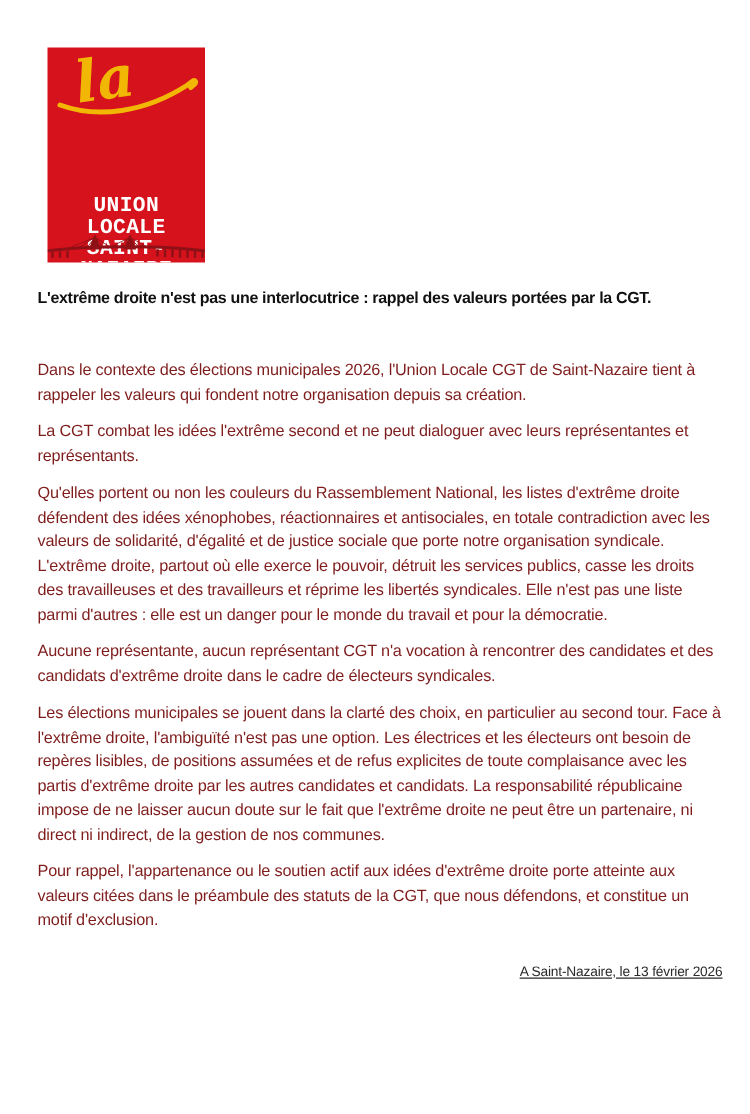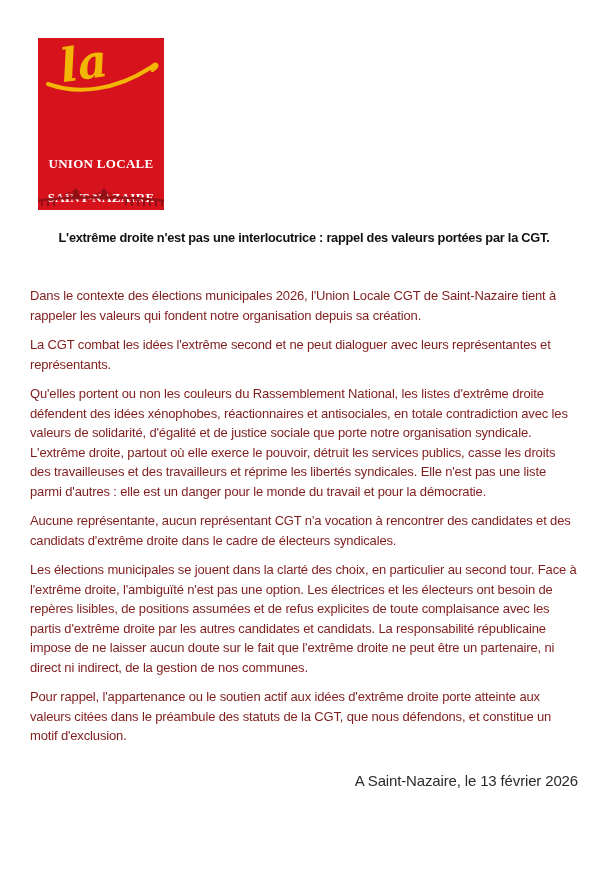--- a/index.html
+++ b/index.html
@@ -33,48 +33,47 @@
   .la-swoosh{position:absolute;left:0;top:8px;width:126px;height:52px;}
   .cgt-word{
     position:absolute;left:-3px;top:34px;
     font-family:"DejaVu Sans",sans-serif;
     font-weight:bold;font-size:84px;line-height:1;
     letter-spacing:-7px;color:#ffffff;
   }
   .org-line{
     position:absolute;left:0;width:126px;text-align:center;
     color:#ffffff;font-weight:bold;
-    font-size:13px;letter-spacing:0.3px;line-height:1;
-    font-family:Liberation Serif, serif;
+    font-size:17px;letter-spacing:0.3px;line-height:1;
+    font-family:Liberation Mono, monospace;
   }
   .org-line.l1{top:119px;}
   .org-line.l2{top:134px;margin-top:19px;}
   .bridge{position:absolute;left:0;bottom:2px;width:126px;height:20px;}
 
   
   .content{
     position:absolute;left:30px;top:230px;width:548px;
   }
   .doc-title{
     font-size:12.8px;font-weight:bold;color:#111111;
     letter-spacing:-0.25px;
     white-space:nowrap;
     margin:0 0 41px 0;
-    text-align:center;
   }
   .doc-par{
     font-size:13px;line-height:1.5;letter-spacing:-0.15px;
     color:#7f1d1d;
     margin:0 0 10px 0;
     white-space:pre-wrap;
   }
   .dateline{
     margin-top:26px;
     text-align:right;
-    font-size:15px;color:#2b2b2b;letter-spacing:-0.15px;
+    font-size:11px;color:#2b2b2b;letter-spacing:-0.15px;text-decoration:underline;
   }
 </style>
 </head>
 <body>
 
 <div class="page">
 
   <div class="logo">
     <div class="la-wrap">
       <svg class="la-swoosh" viewBox="0 0 126 52" preserveAspectRatio="none">

